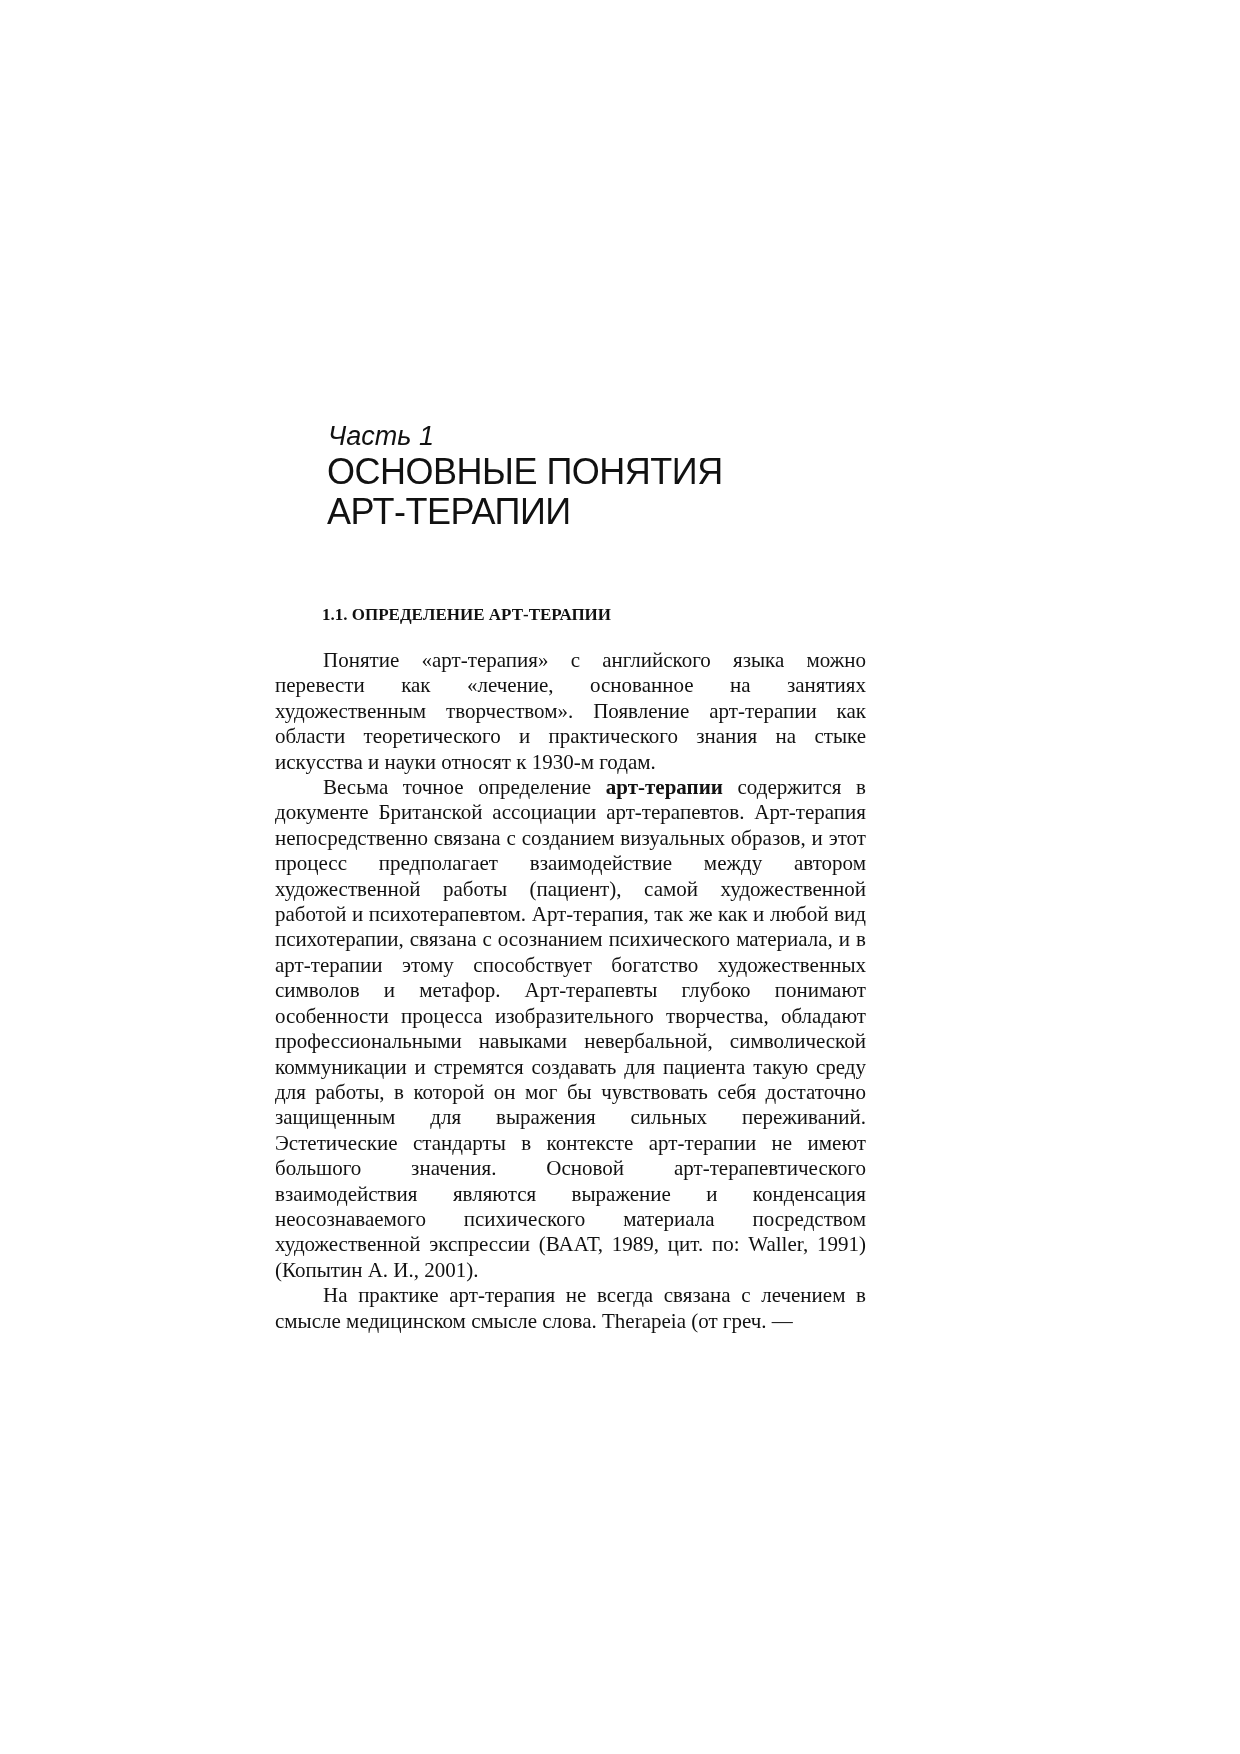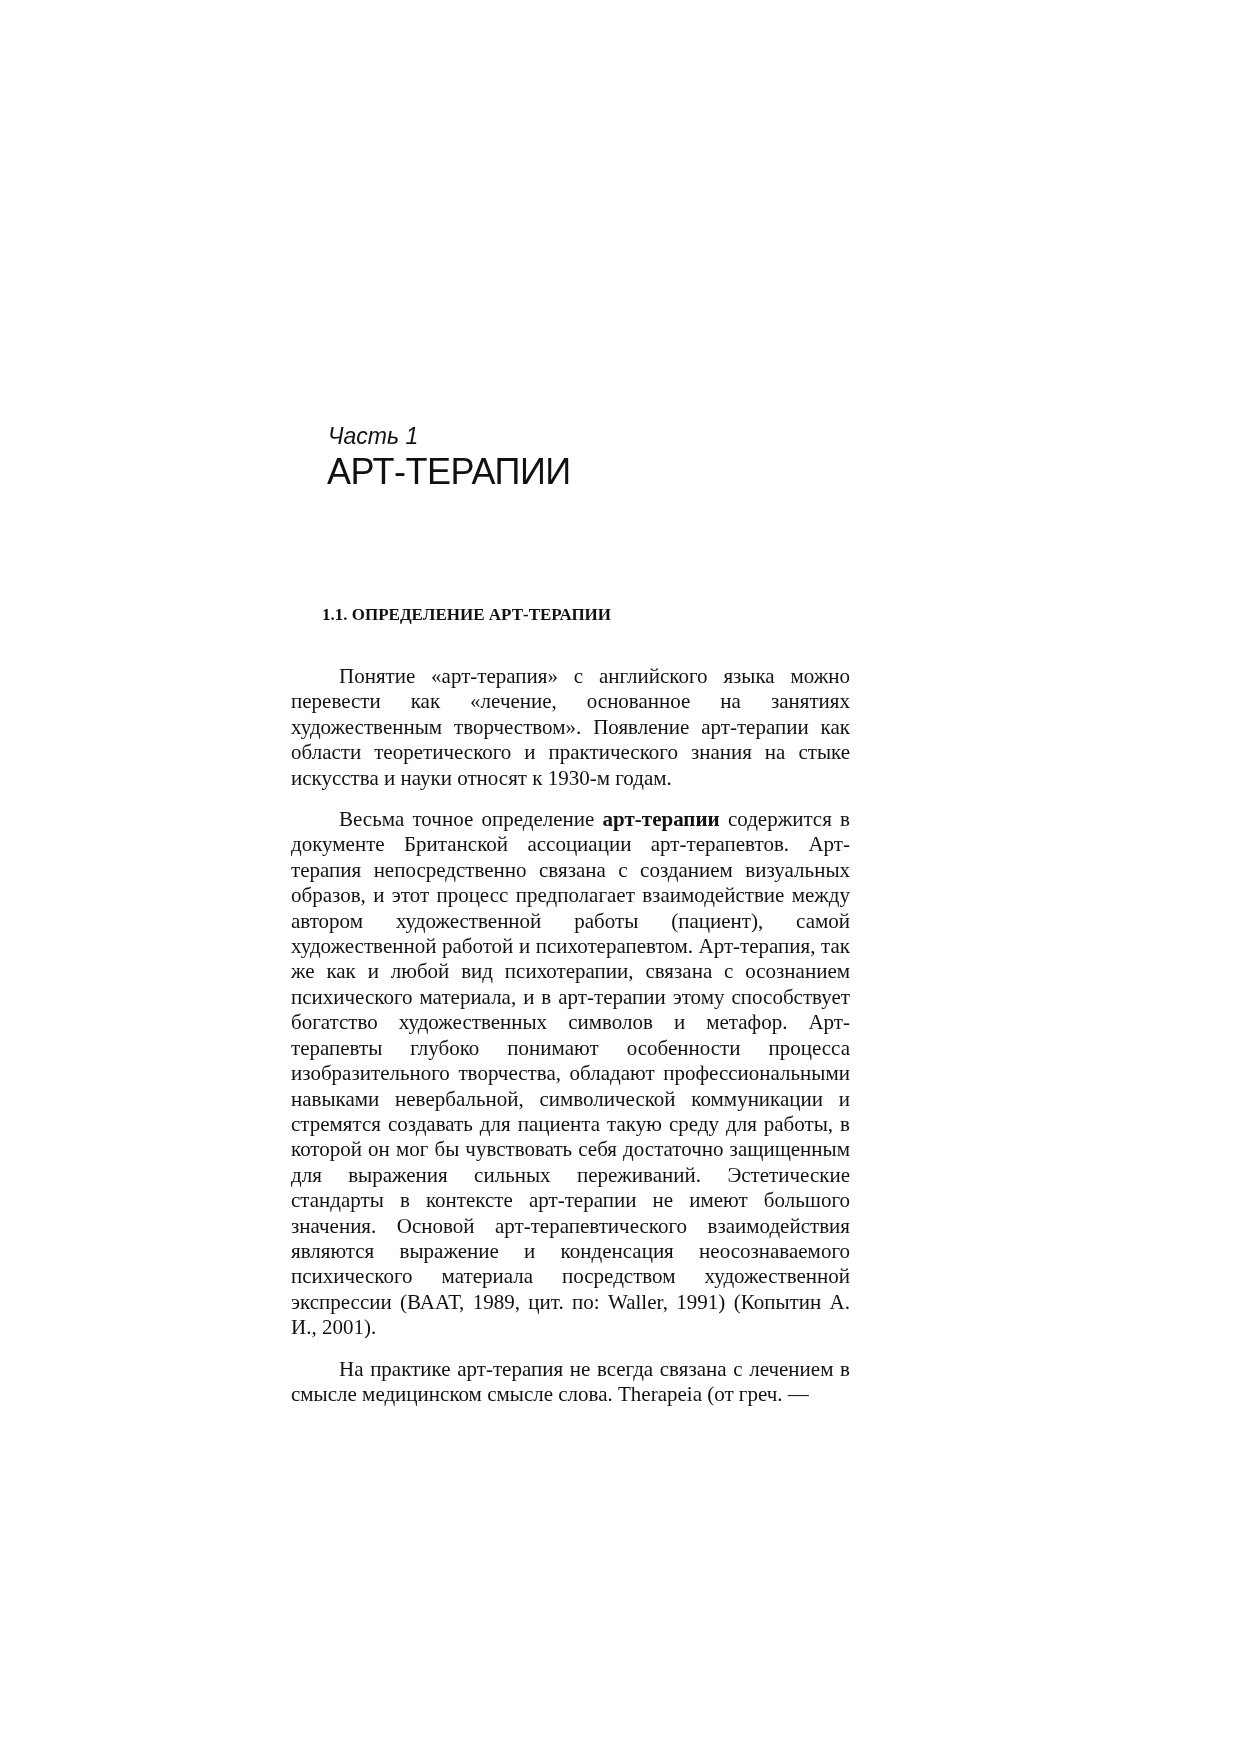--- a/index.html
+++ b/index.html
@@ -1,47 +1,48 @@
 <!DOCTYPE html>
 <html><head>
 <meta charset="utf-8">
 <style>
   html, body { margin: 0; padding: 0; background: #ffffff; }
   body { width: 1240px; height: 1754px; position: relative; overflow: hidden; color: #111; }
   .part-label {
     position: absolute; left: 328px; top: 420px;
     font-family: "Liberation Sans", sans-serif; font-style: italic;
-    font-size: 23px; line-height: 32px; margin: 0;
+    font-size: 27px; line-height: 32px; margin: 0;
   }
   .chapter-title {
     position: absolute; left: 327px; top: 452px;
     font-family: "Liberation Sans", sans-serif;
     font-size: 36px; line-height: 40px; margin: 0; font-weight: normal;
     letter-spacing: -0.5px; text-transform: uppercase;
   }
   .chapter-title span { display: block; }
   .section-heading {
     position: absolute; left: 322px; top: 603px;
     font-family: "Liberation Serif", serif; font-weight: bold;
     font-size: 17px; line-height: 24px; margin: 0;
   }
   .body-text {
     position: absolute; left: 275px; top: 648px; width: 591px;
     font-family: "Liberation Serif", serif;
     font-size: 21px; line-height: 25.4px; text-align: justify;
   }
-  .body-text p { margin: 16px; text-indent: 48px; }
+  .body-text p { margin: 0; text-indent: 48px; }
   .body-text b { font-weight: bold; }
 </style>
 </head>
 <body>
 
 <div class="part-label">Часть 1</div>
 
 <h1 class="chapter-title">
+  <span>ОСНОВНЫЕ ПОНЯТИЯ</span>
   <span>АРТ-ТЕРАПИИ</span>
 </h1>
 
 <h2 class="section-heading">1.1. ОПРЕДЕЛЕНИЕ АРТ-ТЕРАПИИ</h2>
 
 <div class="body-text">
   <p>Понятие «арт-терапия» с английского языка можно перевести как «лечение, основанное на занятиях художественным творчеством». Появление арт-терапии как области теоретического и практического знания на стыке искусства и науки относят к 1930-м годам.</p>
   <p><span>Весьма точное определение </span><b>арт-терапии</b><span> содержится в документе Британской ассоциации арт-терапевтов. Арт-терапия непосредственно связана с созданием визуальных образов, и этот процесс предполагает взаимодействие между автором художественной работы (пациент), самой художественной работой и психотерапевтом. Арт-терапия, так же как и любой вид психотерапии, связана с осознанием психического материала, и в арт-терапии этому способствует богатство художественных символов и метафор. Арт-терапевты глубоко понимают особенности процесса изобразительного творчества, обладают профессиональными навыками невербальной, символической коммуникации и стремятся создавать для пациента такую среду для работы, в которой он мог бы чувствовать себя достаточно защищенным для выражения сильных переживаний. Эстетические стандарты в контексте арт-терапии не имеют большого значения. Основой арт-терапевтического взаимодействия являются выражение и конденсация неосознаваемого психического материала посредством художественной экспрессии (ВААТ, 1989, цит. по: Waller, 1991) (Копытин А. И., 2001).</span></p>
   <p>На практике арт-терапия не всегда связана с лечением в смысле медицинском смысле слова. Therapeia (от греч. —</p>
 </div>

